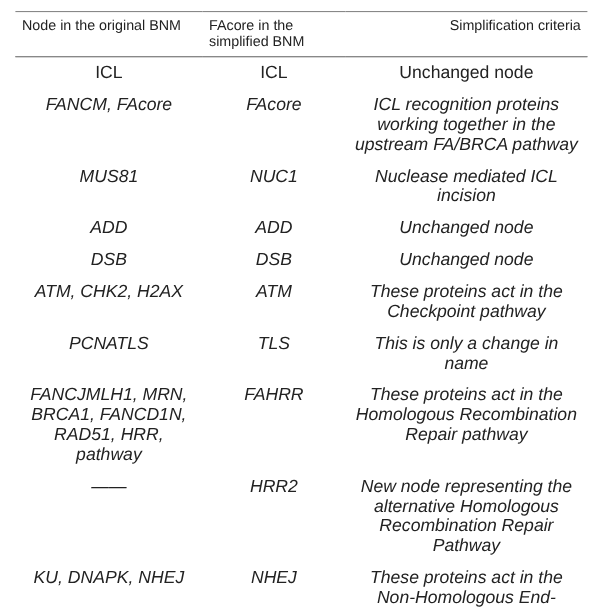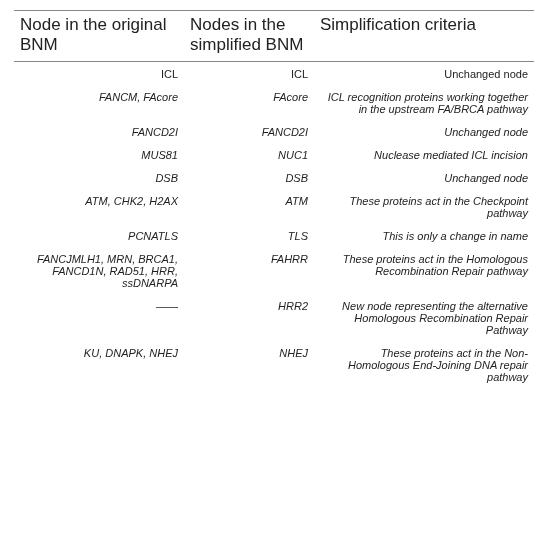--- a/index.html
+++ b/index.html
@@ -13,94 +13,94 @@
     }
     .table-container {
       padding: 10px 14px;
     }
     table {
       width: 100%;
       border-collapse: collapse;
     }
     th {
       font-weight: normal;
-      font-size: 17px;
+      font-size: 13px;
       text-align: left;
       padding: 4px 6px 6px 6px;
       border-top: 1px solid #888;
       border-bottom: 1px solid #888;
       vertical-align: top;
     }
     td {
-      font-size: 11px;
-      text-align: right;
+      font-size: 16px;
+      text-align: center;
       padding: 3px 6px;
       vertical-align: top;
     }
     .row-separator td {
       padding-top: 8px;
       font-style: italic;
     }
     .col1 { width: 170px; }
     .col2 { width: 130px; }
-    .col3 { width: 220px; }
+    .col3 { width: 220px; text-align: right; }
     .first-row td {
       padding-top: 6px;
     }
   </style>
 </head>
 <body>
 
 <div class="table-container">
   <table>
     <thead>
       <tr>
         <th class="col1">Node in the original BNM</th>
-        <th class="col2">Nodes in the simplified BNM</th>
+        <th class="col2">FAcore in the simplified BNM</th>
         <th class="col3">Simplification criteria</th>
       </tr>
     </thead>
     <tbody id="table-body">
     <tr class="first-row">
           <td>ICL</td>
           <td>ICL</td>
           <td>Unchanged node</td>
         </tr>
         <tr class="row-separator">
           <td>FANCM, FAcore</td>
           <td>FAcore</td>
           <td>ICL recognition proteins working together in the upstream FA/BRCA pathway</td>
         </tr>
         <tr class="row-separator">
-          <td>FANCD2I</td>
-          <td>FANCD2I</td>
-          <td>Unchanged node</td>
-        </tr>
-        <tr class="row-separator">
           <td>MUS81</td>
           <td>NUC1</td>
           <td>Nuclease mediated ICL incision</td>
+        </tr>
+        <tr class="row-separator">
+          <td>ADD</td>
+          <td>ADD</td>
+          <td>Unchanged node</td>
         </tr>
         <tr class="row-separator">
           <td>DSB</td>
           <td>DSB</td>
           <td>Unchanged node</td>
         </tr>
         <tr class="row-separator">
           <td>ATM, CHK2, H2AX</td>
           <td>ATM</td>
           <td>These proteins act in the Checkpoint pathway</td>
         </tr>
         <tr class="row-separator">
           <td>PCNATLS</td>
           <td>TLS</td>
           <td>This is only a change in name</td>
         </tr>
         <tr class="row-separator">
-          <td>FANCJMLH1, MRN, BRCA1, FANCD1N, RAD51, HRR, ssDNARPA</td>
+          <td>FANCJMLH1, MRN, BRCA1, FANCD1N, RAD51, HRR, pathway</td>
           <td>FAHRR</td>
           <td>These proteins act in the Homologous Recombination Repair pathway</td>
         </tr>
         <tr class="row-separator">
           <td>——</td>
           <td>HRR2</td>
           <td>New node representing the alternative Homologous Recombination Repair Pathway</td>
         </tr>
         <tr class="row-separator">
           <td>KU, DNAPK, NHEJ</td>

